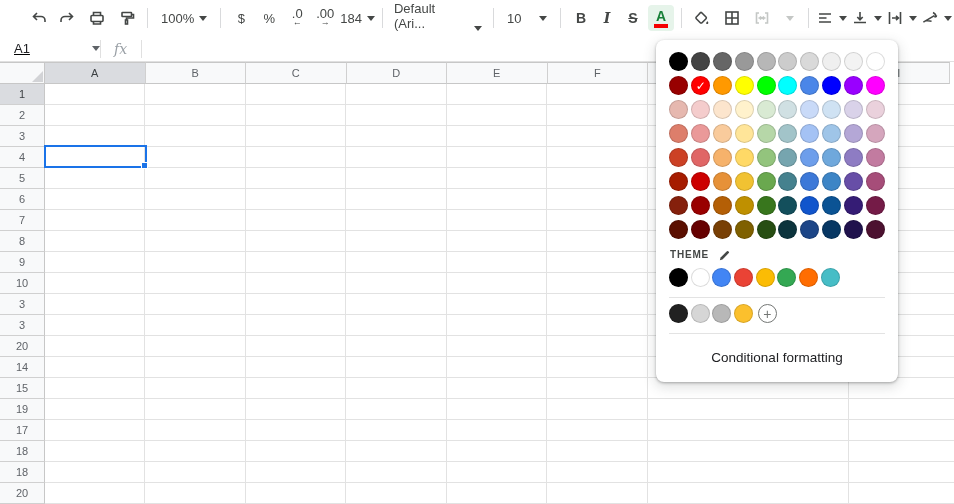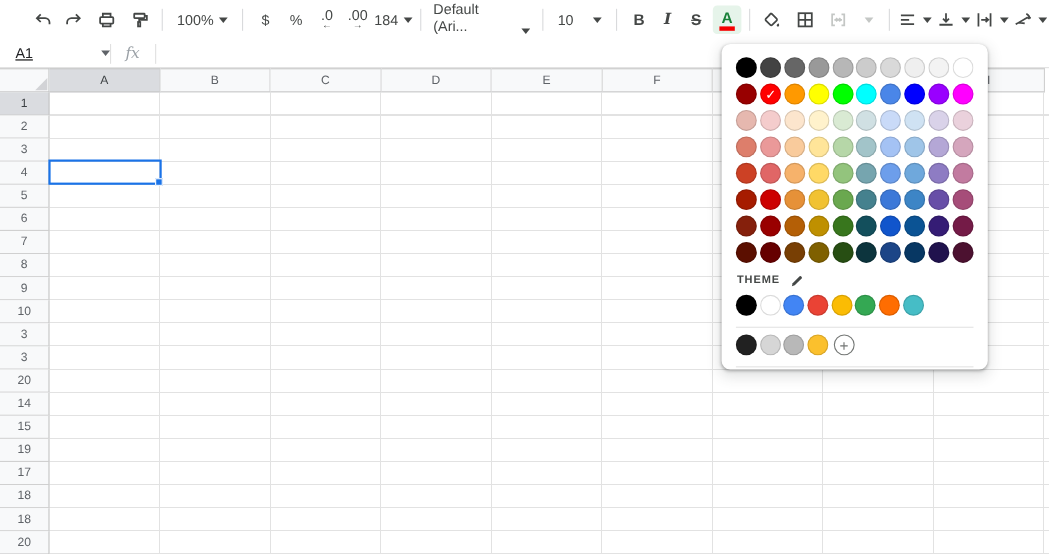--- a/index.html
+++ b/index.html
@@ -384,15 +384,16 @@
     <div class="swatch-row">
         <div class="sw" style="background: rgb(33, 33, 33);"></div>
         <div class="sw" style="background: rgb(214, 214, 214);"></div>
         <div class="sw" style="background: rgb(184, 184, 184);"></div>
         <div class="sw" style="background: rgb(251, 192, 45);"></div>
         <div class="plus-btn">+</div>
       </div>
 
     <div class="hr"></div>
 
+    <div class="cond-btn">Conditional formatting</div>
   </div>
 
 </div>
 
 </body></html>

